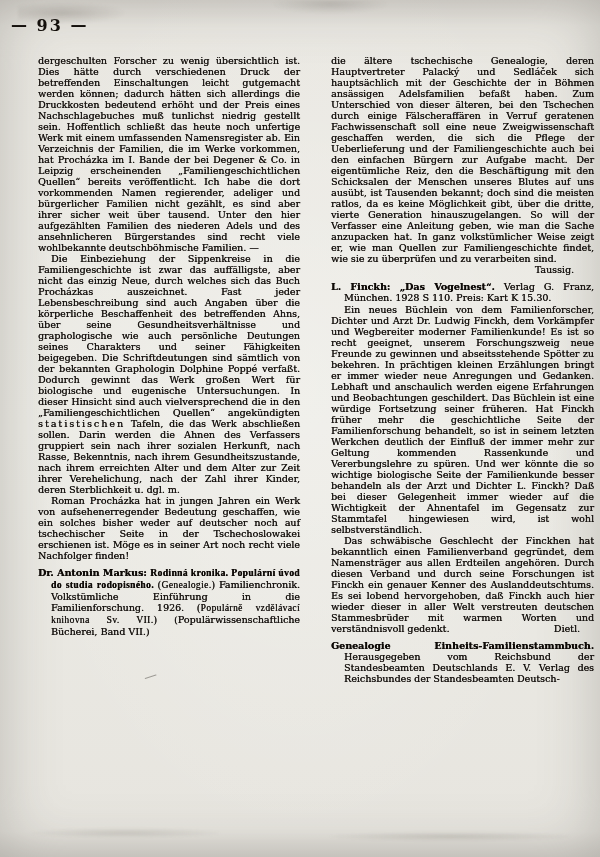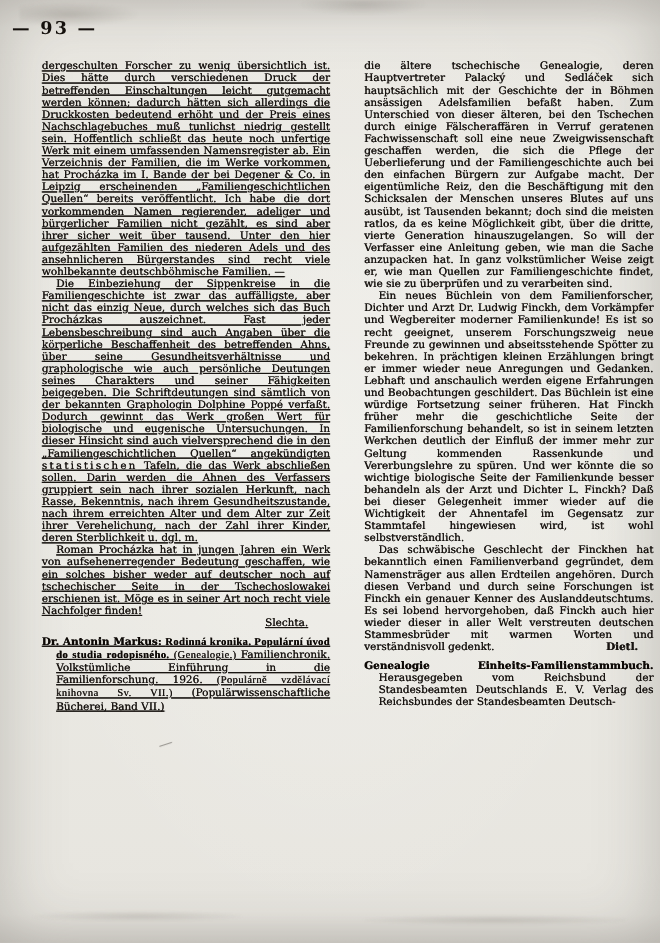--- a/index.html
+++ b/index.html
@@ -25,33 +25,33 @@
     letter-spacing:2px;
     color:#14100c;
     padding-left:11px;
   }
   .col{
     position:absolute;top:55px;
     font-size:9.5px;line-height:11px;
     text-align:justify;
     text-shadow:0.25px 0 0 currentColor;
   }
-  .col-left{left:38px;width:262px;text-decoration:underline;}
+  .col-left{left:38px;width:262px;}
   .col-right{left:331px;width:263px;}
   p{margin:0;}
   .para.indent{text-indent:13px;}
   .para.has-sig{position:relative;}
   .signature{
     text-align:right;
     padding-right:20px;
     margin:0 0 2px 0;
   }
   .sig-abs{
     position:absolute;right:14px;bottom:0;
-    font-weight:bold;
+    font-weight:normal;
   }
   .entry{
     margin-top:6px;margin-bottom:1px;
     padding-left:13px;text-indent:-13px;
   }
   .seg-bold{font-weight:bold;color:#0e0a07;}
   .seg-roman{font-family:"Liberation Serif", serif;letter-spacing:0.4px;}
   .seg-spaced{letter-spacing:2px;margin-top:40px;}
   
   .artifact{position:absolute;pointer-events:none;}
@@ -86,25 +86,26 @@
 <body>
 
 <div class="page">
   <div class="artifact smudge-top-left"></div>
   <div class="artifact smudge-top-mid"></div>
   <div class="page-header">— 93 —</div>
   <div class="col col-left">
       <p class="para">dergeschulten Forscher zu wenig übersichtlich ist. Dies hätte durch verschiedenen Druck der betreffenden Einschaltungen leicht gutgemacht werden können; dadurch hätten sich allerdings die Druckkosten bedeutend erhöht und der Preis eines Nachschlagebuches muß tunlichst niedrig gestellt sein. Hoffentlich schließt das heute noch unfertige Werk mit einem umfassenden Namensregister ab. Ein Verzeichnis der Familien, die im Werke vorkommen, hat Procházka im I. Bande der bei Degener &amp; Co. in Leipzig erscheinenden „Familiengeschichtlichen Quellen“ bereits veröffentlicht. Ich habe die dort vorkommenden Namen regierender, adeliger und bürgerlicher Familien nicht gezählt, es sind aber ihrer sicher weit über tausend. Unter den hier aufgezählten Familien des niederen Adels und des ansehnlicheren Bürgerstandes sind recht viele wohlbekannte deutschböhmische Familien. —</p>
       <p class="para indent"><span class="">Die Einbeziehung der Sippenkreise in die Familiengeschichte ist zwar das auffälligste, aber nicht das einzig Neue, durch welches sich das Buch Procházkas auszeichnet. Fast jeder Lebensbeschreibung sind auch Angaben über die körperliche Beschaffenheit des betreffenden Ahns, über seine Gesundheitsverhältnisse und graphologische wie auch persönliche Deutungen seines Charakters und seiner Fähigkeiten beigegeben. Die Schriftdeutungen sind sämtlich von der bekannten Graphologin Dolphine Poppé verfaßt. Dodurch gewinnt das Werk großen Wert für biologische und eugenische Untersuchungen. In dieser Hinsicht sind auch vielversprechend die in den „Familiengeschichtlichen Quellen“ angekündigten </span><span class=" seg-spaced">statistischen</span><span class=""> Tafeln, die das Werk abschließen sollen. Darin werden die Ahnen des Verfassers gruppiert sein nach ihrer sozialen Herkunft, nach Rasse, Bekenntnis, nach ihrem Gesundheitszustande, nach ihrem erreichten Alter und dem Alter zur Zeit ihrer Verehelichung, nach der Zahl ihrer Kinder, deren Sterblichkeit u. dgl. m.</span></p>
       <p class="para indent">Roman Procházka hat in jungen Jahren ein Werk von aufsehenerregender Bedeutung geschaffen, wie ein solches bisher weder auf deutscher noch auf tschechischer Seite in der Tschechoslowakei erschienen ist. Möge es in seiner Art noch recht viele Nachfolger finden!</p>
-      <p class="signature">Slechta.</p>
       <p class="entry"><span class=" seg-bold">Dr. Antonin Markus: </span><span class=" seg-bold seg-roman">Rodinná kronika. Populární úvod do studia rodopisného.</span><span class=" seg-roman"> (Genealogie.) </span><span class="">Familienchronik. Volkstümliche Einführung in die Familienforschung. 1926. </span><span class=" seg-roman">(Populárně vzdělávací knihovna Sv. VII.) </span><span class="">(Populärwissenschaftliche Bücherei, Band VII.)</span></p>
     </div>
   <div class="col col-right">
       <p class="para">die ältere tschechische Genealogie, deren Hauptvertreter Palacký und Sedláček sich hauptsächlich mit der Geschichte der in Böhmen ansässigen Adelsfamilien befaßt haben. Zum Unterschied von dieser älteren, bei den Tschechen durch einige Fälscheraffären in Verruf geratenen Fachwissenschaft soll eine neue Zweigwissenschaft geschaffen werden, die sich die Pflege der Ueberlieferung und der Familiengeschichte auch bei den einfachen Bürgern zur Aufgabe macht. Der eigentümliche Reiz, den die Beschäftigung mit den Schicksalen der Menschen unseres Blutes auf uns ausübt, ist Tausenden bekannt; doch sind die meisten ratlos, da es keine Möglichkeit gibt, über die dritte, vierte Generation hinauszugelangen. So will der Verfasser eine Anleitung geben, wie man die Sache anzupacken hat. In ganz volkstümlicher Weise zeigt er, wie man Quellen zur Familiengeschichte findet, wie sie zu überprüfen und zu verarbeiten sind.</p>
+      <p class="signature">Taussig.</p>
+      <p class="entry"><span class=" seg-bold">L. Finckh: „Das Vogelnest“.</span><span class=""> Verlag G. Franz, München. 1928 S 110. Preis: Kart K 15.30.</span></p>
       <p class="para indent">Ein neues Büchlein von dem Familienforscher, Dichter und Arzt Dr. Ludwig Finckh, dem Vorkämpfer und Wegbereiter moderner Familienkunde! Es ist so recht geeignet, unserem Forschungszweig neue Freunde zu gewinnen und abseitsstehende Spötter zu bekehren. In prächtigen kleinen Erzählungen bringt er immer wieder neue Anregungen und Gedanken. Lebhaft und anschaulich werden eigene Erfahrungen und Beobachtungen geschildert. Das Büchlein ist eine würdige Fortsetzung seiner früheren. Hat Finckh früher mehr die geschichtliche Seite der Familienforschung behandelt, so ist in seinem letzten Werkchen deutlich der Einfluß der immer mehr zur Geltung kommenden Rassenkunde und Vererbungslehre zu spüren. Und wer könnte die so wichtige biologische Seite der Familienkunde besser behandeln als der Arzt und Dichter L. Finckh? Daß bei dieser Gelegenheit immer wieder auf die Wichtigkeit der Ahnentafel im Gegensatz zur Stammtafel hingewiesen wird, ist wohl selbstverständlich.</p>
       <p class="para indent has-sig">Das schwäbische Geschlecht der Finckhen hat bekanntlich einen Familienverband gegründet, dem Namensträger aus allen Erdteilen angehören. Durch diesen Verband und durch seine Forschungen ist Finckh ein genauer Kenner des Auslanddeutschtums. Es sei lobend hervorgehoben, daß Finckh auch hier wieder dieser in aller Welt verstreuten deutschen Stammesbrüder mit warmen Worten und verständnisvoll gedenkt.<span class="sig-abs">Dietl.</span></p>
       <p class="entry"><span class=" seg-bold">Genealogie Einheits-Familienstammbuch.</span><span class=""> Herausgegeben vom Reichsbund der Standesbeamten Deutschlands E. V. Verlag des Reichsbundes der Standesbeamten Deutsch-</span></p>
     </div>
   <div class="artifact pencil-mark"></div>
   <div class="artifact smudge-bottom-left"></div>
   <div class="artifact smudge-bottom-right"></div>
 </div>
 
 </body></html>

